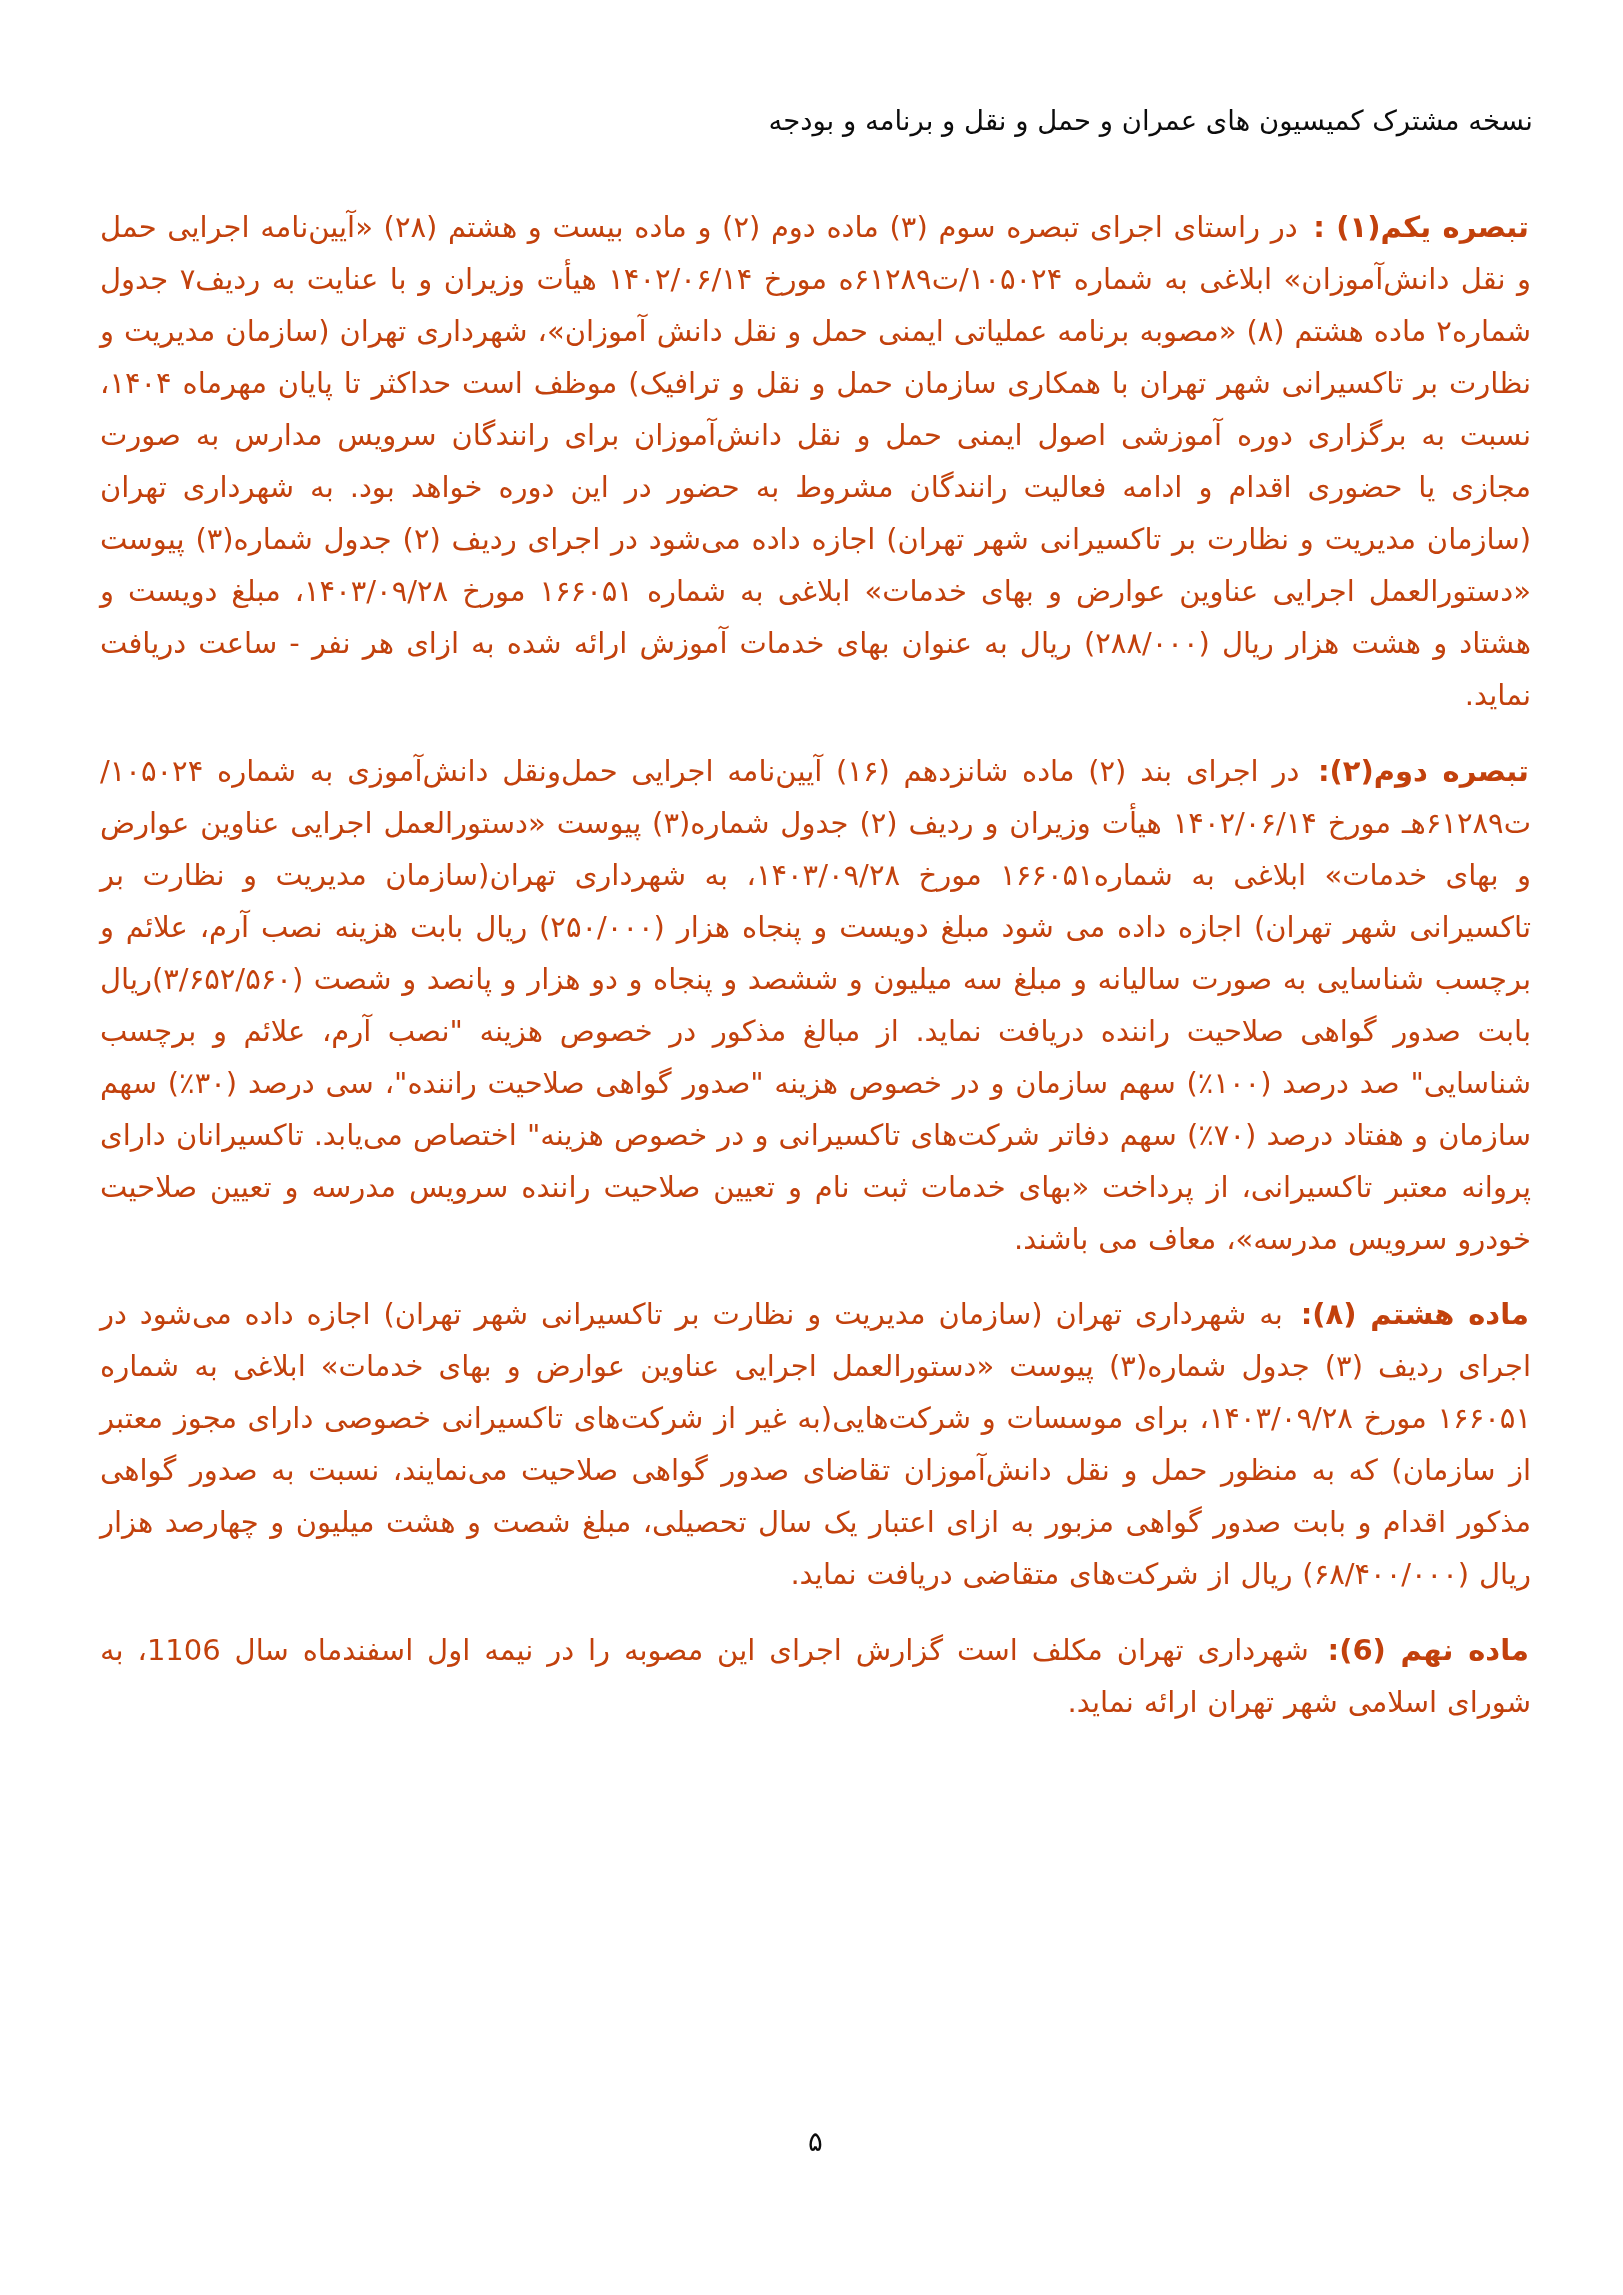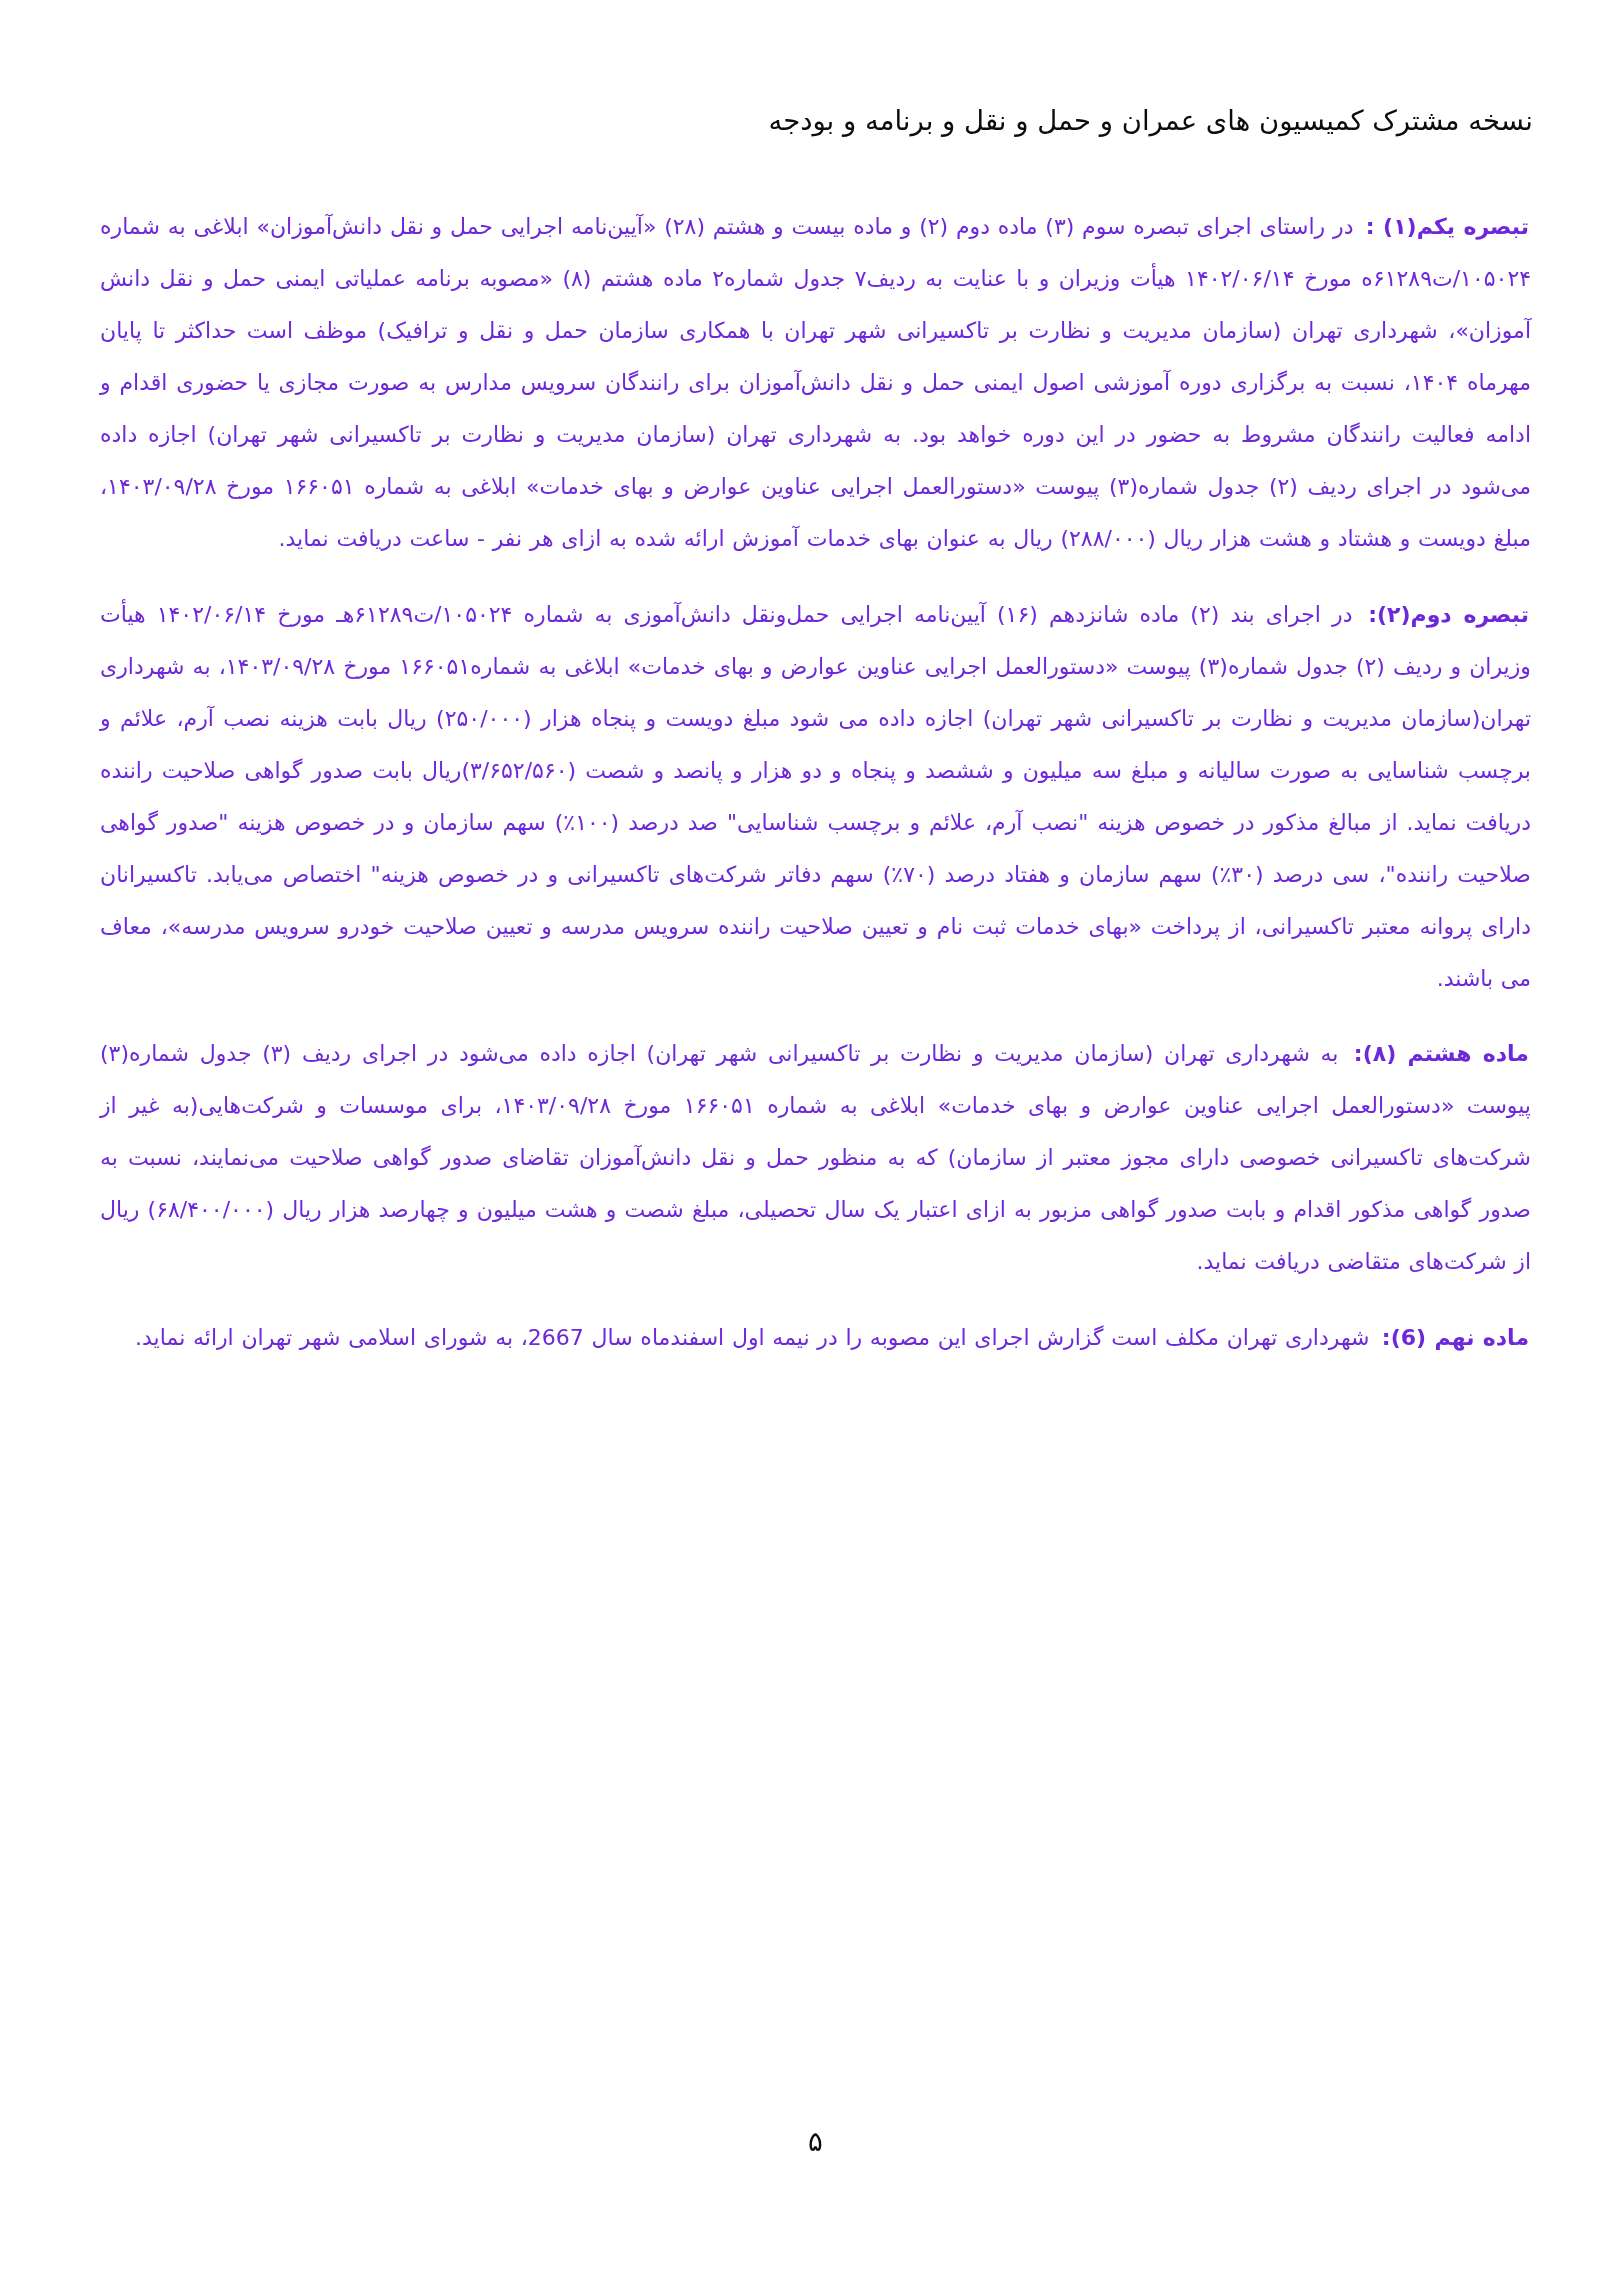--- a/index.html
+++ b/index.html
@@ -29,26 +29,26 @@
     direction: rtl;
   }
   .doc-body {
     position: absolute;
     top: 193px;
     right: 92px;
     left: 92px;
     direction: rtl;
   }
   .doc-body p {
-    font-size: 22px;
+    font-size: 29px;
     line-height: 52px;
     text-align: justify;
     text-justify: inter-word;
     margin-bottom: 19.6px;
-    color: #6d28d9;
+    color: #c2410c;
     word-spacing: 0.7px;
   }
   .doc-body p .lead {
     font-weight: bold;
   }
   .page-number {
     position: absolute;
     top: 2119px;
     left: 0;
     right: 0;
@@ -72,21 +72,21 @@
 
     <p>
       <span class="lead">تبصره دوم(۲): </span><span>در اجرای بند (۲) ماده شانزدهم (۱۶) آیین‌نامه اجرایی حمل‌ونقل دانش‌آموزی به شماره ۱۰۵۰۲۴/ت۶۱۲۸۹هـ مورخ ۱۴۰۲/۰۶/۱۴ هیأت وزیران و ردیف (۲) جدول شماره(۳) پیوست «دستورالعمل اجرایی عناوین عوارض و بهای خدمات» ابلاغی به شماره۱۶۶۰۵۱ مورخ ۱۴۰۳/۰۹/۲۸، به شهرداری تهران(سازمان مدیریت و نظارت بر تاکسیرانی شهر تهران) اجازه داده می شود مبلغ دویست و پنجاه هزار (۲۵۰/۰۰۰) ریال بابت هزینه نصب آرم، علائم و برچسب شناسایی به صورت سالیانه و مبلغ سه میلیون و ششصد و پنجاه و دو هزار و پانصد و شصت (۳/۶۵۲/۵۶۰)ریال بابت صدور گواهی صلاحیت راننده دریافت نماید. از مبالغ مذکور در خصوص هزینه "نصب آرم، علائم و برچسب شناسایی" صد درصد (۱۰۰٪) سهم سازمان و در خصوص هزینه "صدور گواهی صلاحیت راننده"، سی درصد (۳۰٪) سهم سازمان و هفتاد درصد (۷۰٪) سهم دفاتر شرکت‌های تاکسیرانی و در خصوص هزینه" اختصاص می‌یابد. تاکسیرانان دارای پروانه معتبر تاکسیرانی، از پرداخت «بهای خدمات ثبت نام و تعیین صلاحیت راننده سرویس مدرسه و تعیین صلاحیت خودرو سرویس مدرسه»، معاف می باشند.</span>
     </p>
 
     <p>
       <span class="lead">ماده هشتم (۸): </span><span>به شهرداری تهران (سازمان مدیریت و نظارت بر تاکسیرانی شهر تهران) اجازه داده می‌شود در اجرای ردیف (۳) جدول شماره(۳) پیوست «دستورالعمل اجرایی عناوین عوارض و بهای خدمات» ابلاغی به شماره ۱۶۶۰۵۱ مورخ ۱۴۰۳/۰۹/۲۸، برای موسسات و شرکت‌هایی(به غیر از شرکت‌های تاکسیرانی خصوصی دارای مجوز معتبر از سازمان) که به منظور حمل و نقل دانش‌آموزان تقاضای صدور گواهی صلاحیت می‌نمایند، نسبت به صدور گواهی مذکور اقدام و بابت صدور گواهی مزبور به ازای اعتبار یک سال تحصیلی، مبلغ شصت و هشت میلیون و چهارصد هزار ریال (۶۸/۴۰۰/۰۰۰) ریال از شرکت‌های متقاضی دریافت نماید.</span>
     </p>
 
     <p>
-      <span class="lead">ماده نهم (6): </span><span>شهرداری تهران مکلف است گزارش اجرای این مصوبه را در نیمه اول اسفندماه سال 2667، به شورای اسلامی شهر تهران ارائه نماید.</span>
+      <span class="lead">ماده نهم (6): </span><span>شهرداری تهران مکلف است گزارش اجرای این مصوبه را در نیمه اول اسفندماه سال 1106، به شورای اسلامی شهر تهران ارائه نماید.</span>
     </p>
 
   </div>
 
   <div class="page-number">۵</div>
 
 </div>
 
 
 </body></html>

